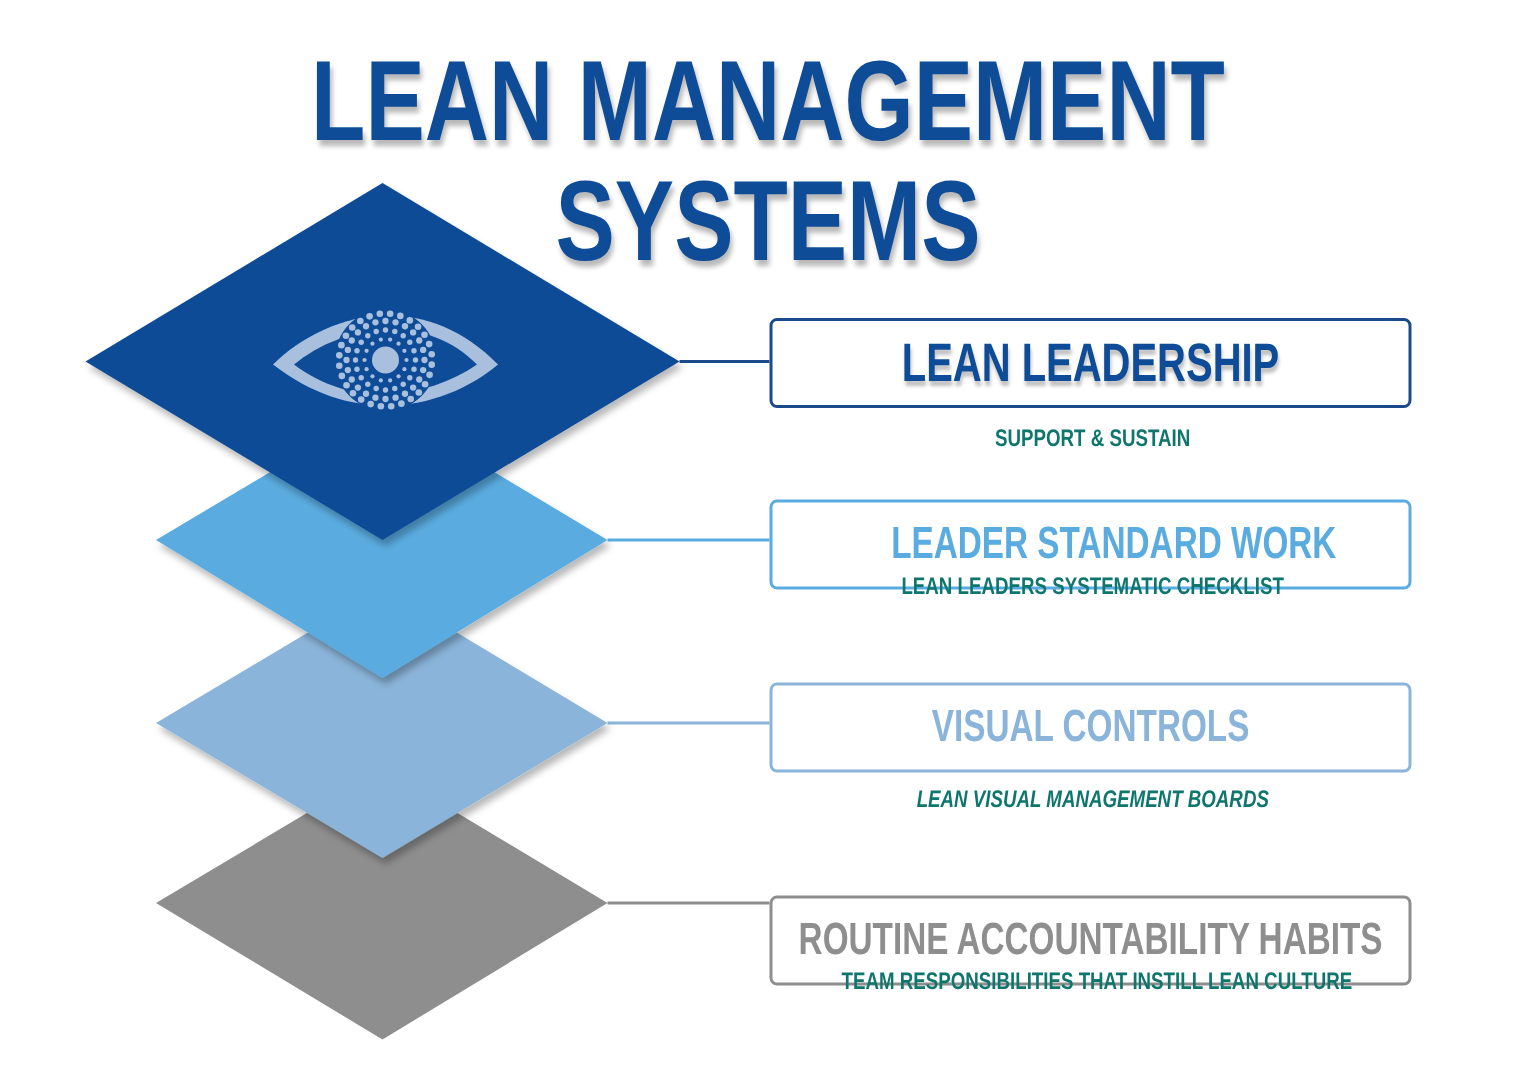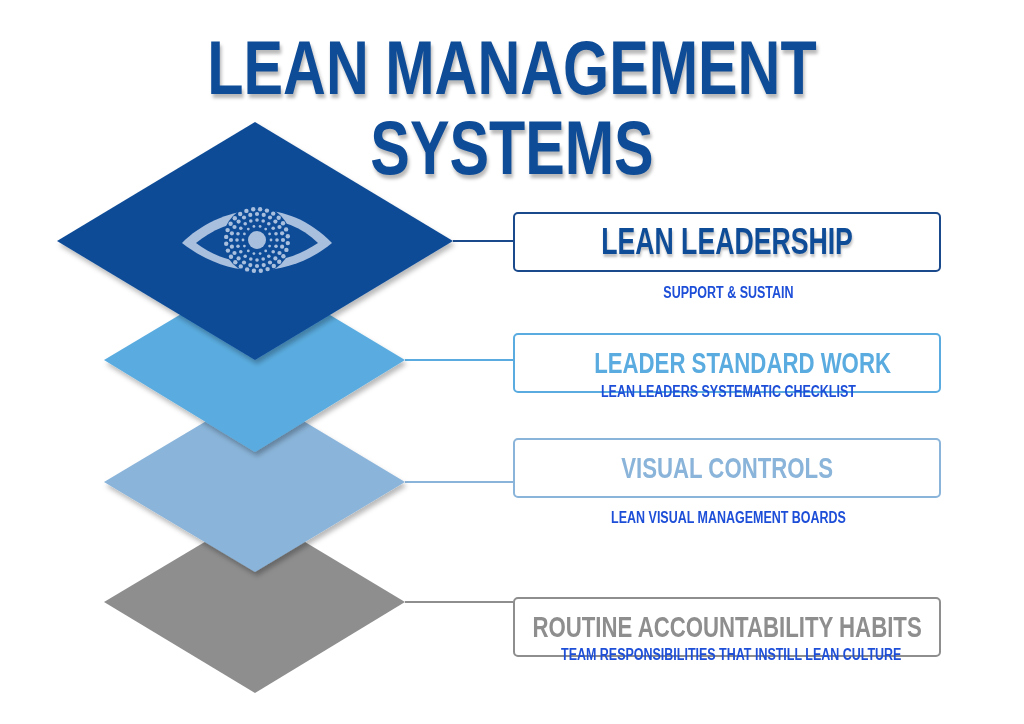--- a/index.html
+++ b/index.html
@@ -22,33 +22,33 @@
   }
   .box-label {
     font-family: "Liberation Sans", sans-serif; font-weight: 700;
     font-size: 34px; white-space: nowrap;
     transform: scaleX(0.74); display: inline-block;
   }
   .box.l1 { top: 212px; border-color: #1b4a8c; }
   .box.l1 .box-label { color: #0f4c97; text-shadow: 1px 3px 3px rgba(0,0,0,0.25); font-size: 36px; }
   .box.l2 { top: 333px; border-color: #5aace0; padding-left: 32px; }
   .box.l2 .box-label { color: #5aace0; font-size: 30px; }
-  .box.l3 { top: 438px; border-color: #8ab4d9; }
+  .box.l3 { top: 455px; border-color: #8ab4d9; }
   .box.l3 .box-label { color: #8ab4d9; font-size: 30px; }
   .box.l4 { top: 597px; border-color: #8e8e8e; }
   .box.l4 .box-label { color: #8e8e8e; font-size: 30px; }
   .sub {
     position: absolute; left: 513px; width: 431px; text-align: center;
     font-family: "Liberation Sans", sans-serif; font-weight: 700;
-    font-size: 16px; color: #1d4ed8; white-space: nowrap;
+    font-size: 16px; color: #0f766e; white-space: nowrap;
   }
   .sub span { display: inline-block; transform: scaleX(0.78); }
   .sub.s1 { top: 284px; }
   .sub.s2 { top: 383px; }
-  .sub.s3 { top: 509px; }
+  .sub.s3 { top: 525px; font-style: italic; }
   .sub.s4 { top: 646px; }
 </style>
 </head>
 <body>
 
 <div class="title">LEAN MANAGEMENT SYSTEMS</div>
 
 <svg class="layers" width="1024" height="724" viewBox="0 0 1024 724">
   <defs>
     <filter id="sh" x="-10%" y="-10%" width="130%" height="130%">

